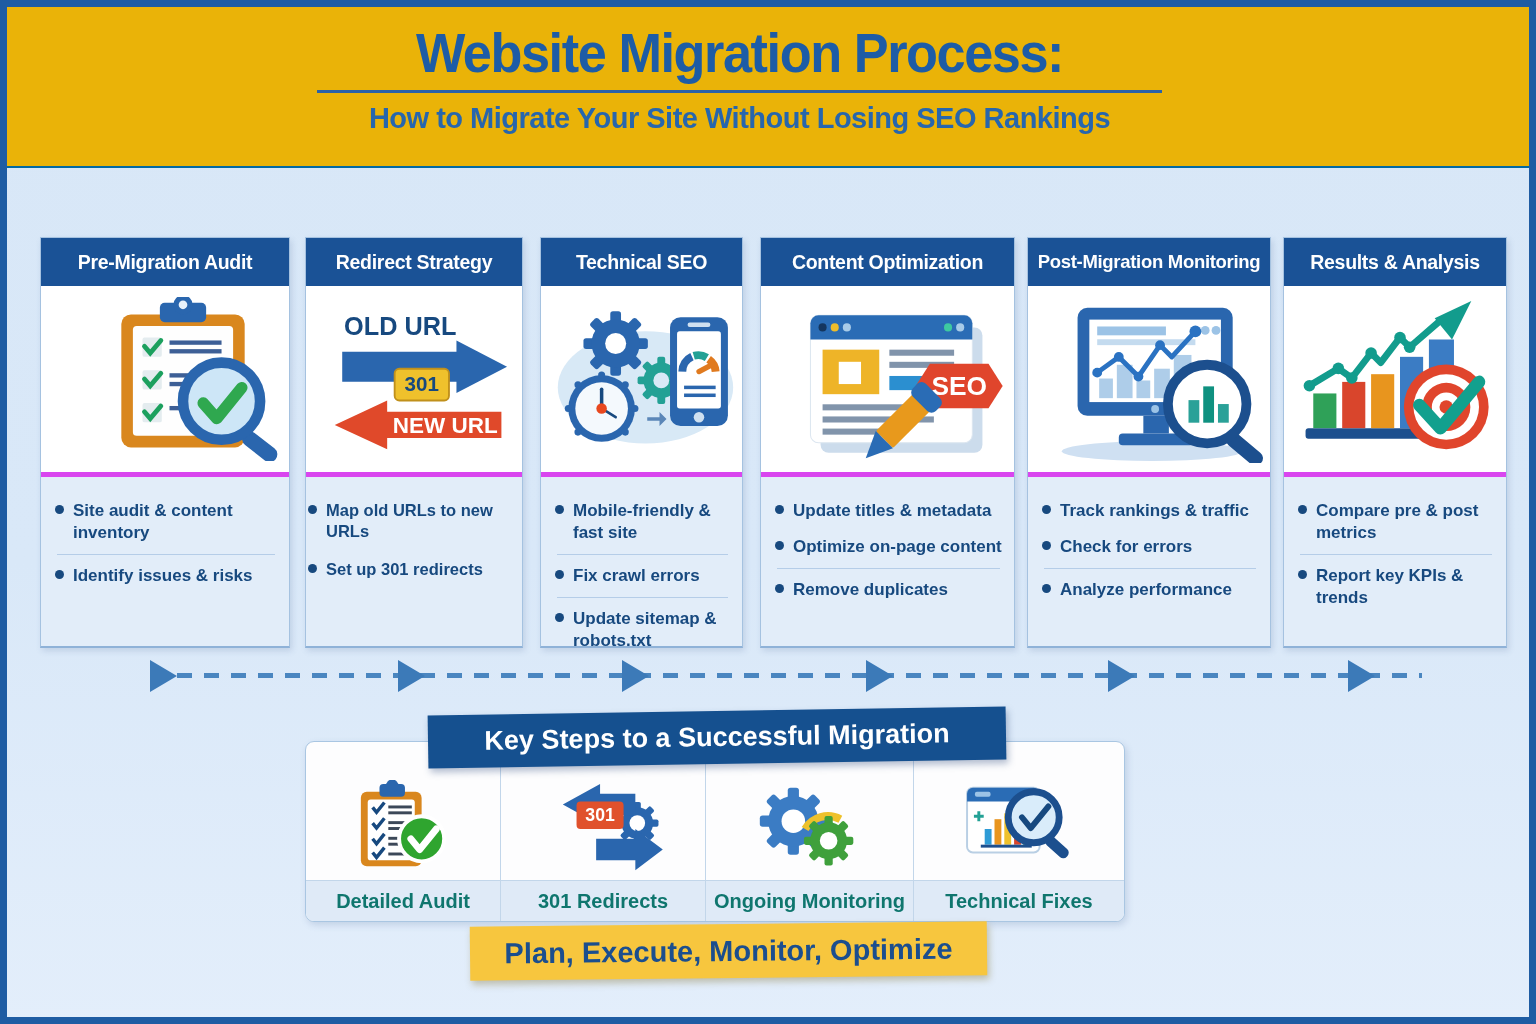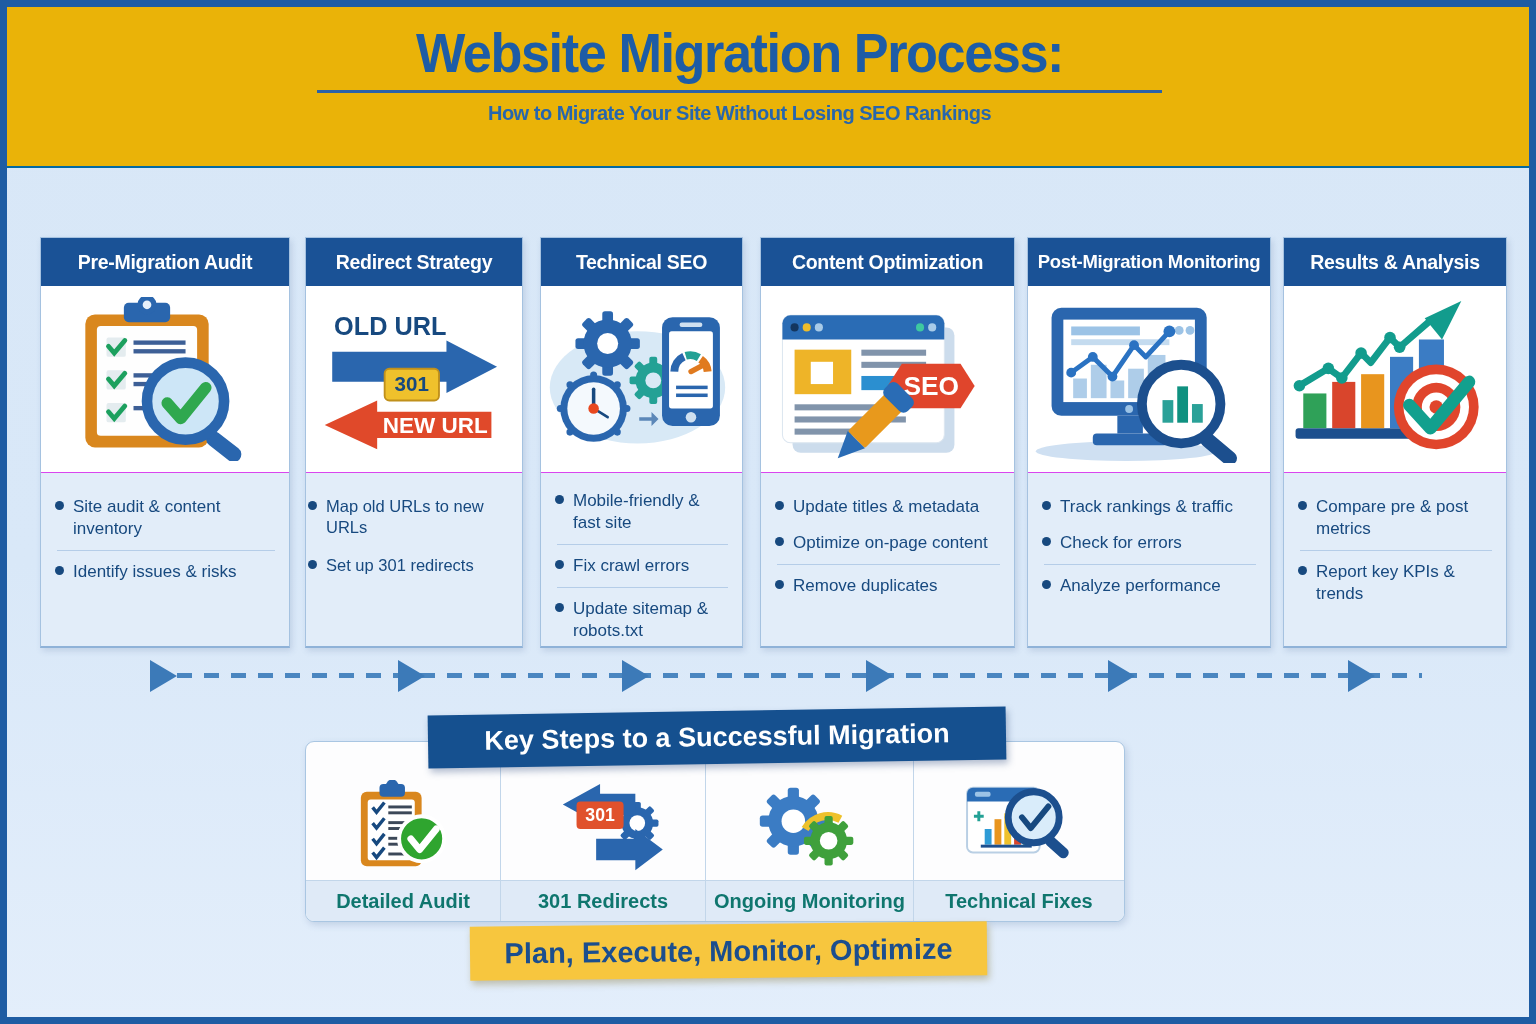--- a/index.html
+++ b/index.html
@@ -7,30 +7,30 @@
     width:1536px;height:1024px;position:relative;overflow:hidden;
     font-family:"Liberation Sans",sans-serif;
     background:linear-gradient(180deg,#d8e7f7 0%,#d9e8f8 55%,#e3eefb 100%);
   }
   .frame{position:absolute;inset:0;border:7px solid #1e5ca3;box-sizing:border-box;pointer-events:none;z-index:60;}
   
   .header-band{position:absolute;left:7px;top:7px;right:7px;height:159px;background:#eab308;border-bottom:2px solid #0369a1;z-index:1;}
   .title-wrap{position:absolute;left:310px;top:18px;width:845px;text-align:center;}
   .main-title{margin:0;font-size:55px;font-weight:bold;color:#1d5ca6;letter-spacing:-1.5px;transform:scaleX(.95);transform-origin:center;line-height:1.05;}
   .title-rule{height:3px;background:#2a62a8;margin:7px 0 9px;}
-  .sub-title{margin:8px;font-size:20px;font-weight:bold;color:#2766ad;letter-spacing:-.5px;}
+  .sub-title{margin:8px;font-size:29px;font-weight:bold;color:#2766ad;letter-spacing:-.5px;}
   
   .stage-card{position:absolute;top:237px;height:411px;box-sizing:border-box;background:#e2edf9;
     border:1px solid #a5c2e0;border-bottom:2px solid #8fb2d8;box-shadow:2px 3px 6px rgba(70,100,150,.18);}
   .stage-header{height:48px;background:#1a5296;color:#fff;display:flex;align-items:center;justify-content:center;
     font-weight:bold;font-size:19.5px;letter-spacing:-.3px;white-space:nowrap;}
-  .stage-icon{height:186px;background:#fff;border-bottom:1px solid #d946ef;display:flex;align-items:center;justify-content:flex-start;overflow:hidden;}
+  .stage-icon{height:186px;background:#fff;border-bottom:5px solid #d946ef;display:flex;align-items:center;justify-content:flex-end;overflow:hidden;}
   .stage-icon svg{max-width:96%;}
   .stage-bullets{padding:16px 12px 8px 14px;}
-  .bullet{display:flex;gap:9px;font-size:17px;font-weight:normal;color:#17497f;line-height:1.3;margin:7px 0;}
+  .bullet{display:flex;gap:9px;font-size:17px;font-weight:bold;color:#17497f;line-height:1.3;margin:7px 0;}
   .dot{flex:0 0 auto;width:9px;height:9px;border-radius:50%;background:#17497f;margin-top:5px;}
   .sep{height:1px;background:#b5cde8;margin:10px 2px;}
   
   .flow-dash{position:absolute;top:673px;left:150px;width:1272px;height:5px;
     background:repeating-linear-gradient(90deg,#4a86c0 0 15px,transparent 15px 27px);}
   .flow-head{position:absolute;top:660px;width:0;height:0;border-top:16px solid transparent;
     border-bottom:16px solid transparent;border-left:27px solid #3c7ab8;}
   
   .ks-banner{position:absolute;left:428px;top:711px;width:578px;height:53px;background:#15508f;z-index:10;
     transform:rotate(-.9deg);display:flex;align-items:center;justify-content:center;color:#fff;font-weight:bold;
@@ -185,21 +185,21 @@
       <rect x="158" y="20" width="26" height="5" rx="2.5" fill="#cfe0f0"></rect>
       <circle cx="171" cy="128" r="6" fill="#cfe0f0"></circle>
       <path d="M152 76 A19 19 0 0 1 163 59" stroke="#2a66ae" stroke-width="9" fill="none"></path>
       <path d="M165 58 A19 19 0 0 1 180 60" stroke="#23a195" stroke-width="9" fill="none"></path>
       <path d="M182 62 A19 19 0 0 1 190 76" stroke="#e07a1f" stroke-width="9" fill="none"></path>
       <path d="M171 76 L186 68" stroke="#e07a1f" stroke-width="6" stroke-linecap="round"></path>
       <rect x="154" y="92" width="36" height="4" fill="#2a66ae"></rect>
       <rect x="154" y="101" width="36" height="4" fill="#2a66ae"></rect>
     </svg>
   </div>
-  <div class="stage-bullets" style="padding-top:10px;">
+  <div class="stage-bullets" style="padding-top:16px;">
     <div class="bullet">
         <span class="dot"></span>
         <span>Mobile-friendly &amp; fast site</span>
       </div>
     <div class="sep"></div>
     <div class="bullet">
         <span class="dot"></span>
         <span>Fix crawl errors</span>
       </div>
     <div class="sep"></div>

